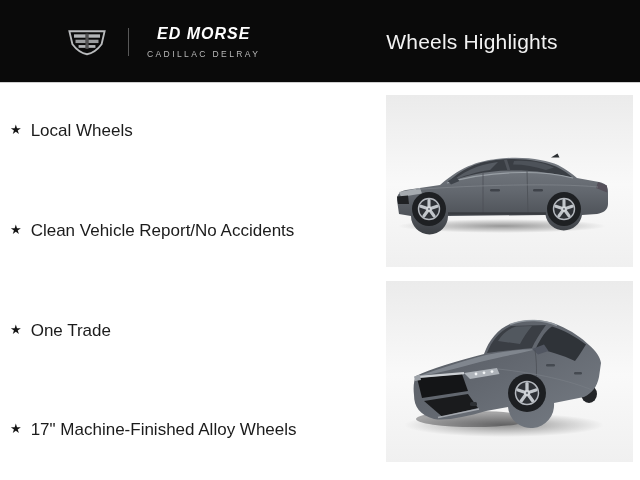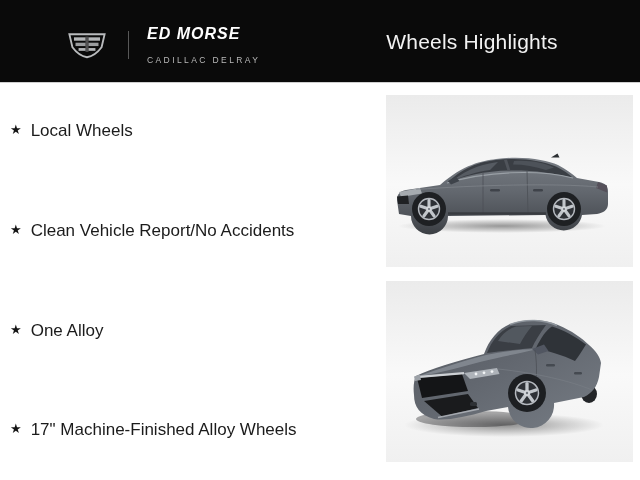--- a/index.html
+++ b/index.html
@@ -9,27 +9,27 @@
     -webkit-font-smoothing:antialiased;
   }
   
   .header{
     position:absolute;left:0;top:0;width:640px;height:83px;
     background:#0a0a0a;border-bottom:1px solid #cfcfcf;box-sizing:border-box;
   }
   .brand{position:absolute;left:64px;top:26px;display:flex;align-items:center;}
   .crest{width:46px;height:30px;display:block;}
   .brand-divider{width:1px;height:28px;background:#585858;margin:0 18px;}
-  .dealer{display:flex;flex-direction:column;align-items:flex-start;}
+  .dealer{display:flex;flex-direction:column;align-items:center;}
   .dealer-name{
     color:#ffffff;font-size:16px;font-weight:bold;font-style:italic;
     letter-spacing:1px;line-height:1;white-space:nowrap;
   }
   .dealer-loc{
-    color:#b9b9b9;font-size:8.5px;letter-spacing:2.4px;margin-top:14px;
+    color:#b9b9b9;font-size:8.5px;letter-spacing:2.4px;margin-top:8px;
     line-height:1;white-space:nowrap;
   }
   .page-title{
     position:absolute;left:306px;top:30px;width:332px;text-align:center;
     color:#f2f2f2;font-size:21px;font-weight:400;letter-spacing:.2px;
   }
   
   .bullet{
     position:absolute;left:10px;display:flex;align-items:center;gap:9px;
     color:#1b1b1b;font-size:17px;line-height:22px;white-space:nowrap;
@@ -70,21 +70,21 @@
 <div class="bullet b1">
   <span class="star">★</span>
   <span>Local Wheels</span>
 </div>
 <div class="bullet b2">
   <span class="star">★</span>
   <span>Clean Vehicle Report/No Accidents</span>
 </div>
 <div class="bullet b3">
   <span class="star">★</span>
-  <span>One Alloy</span>
+  <span>One Trade</span>
 </div>
 <div class="bullet b4">
   <span class="star">★</span>
   <span>17" Machine-Finished Alloy Wheels</span>
 </div>
 
 <div class="photo photo-1">
   <svg class="scene" viewBox="0 0 247 172" aria-hidden="true">
     <defs>
       <radialGradient id="shad1" cx="50%" cy="50%" r="50%">

